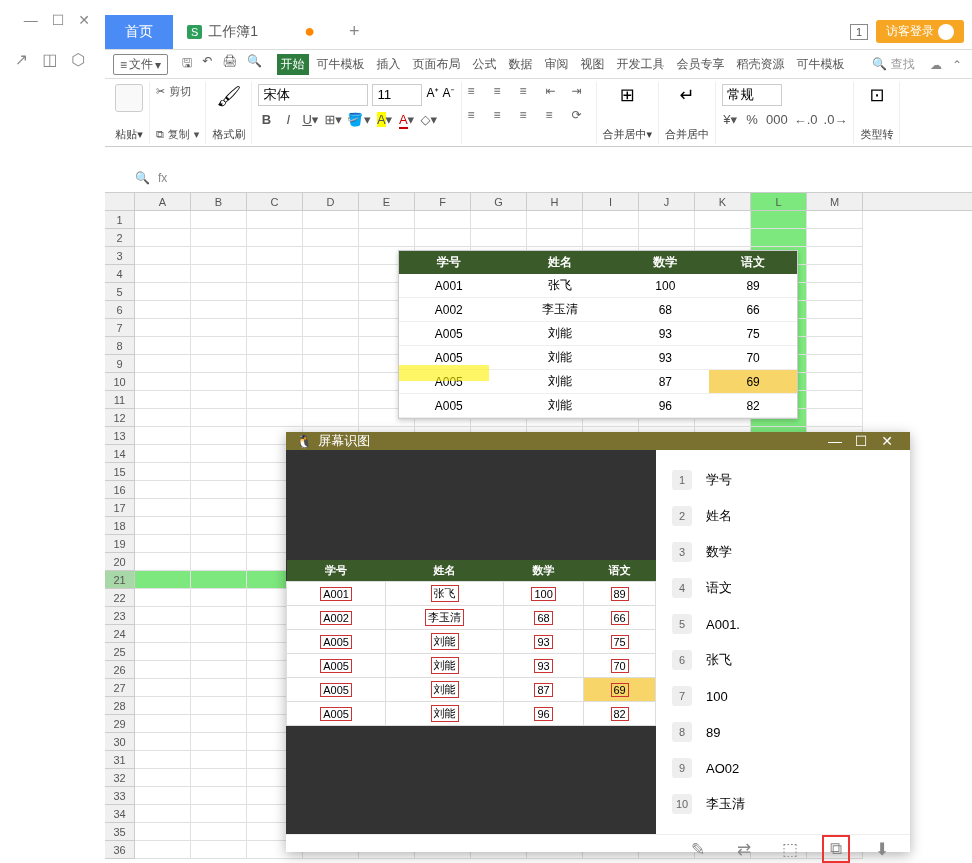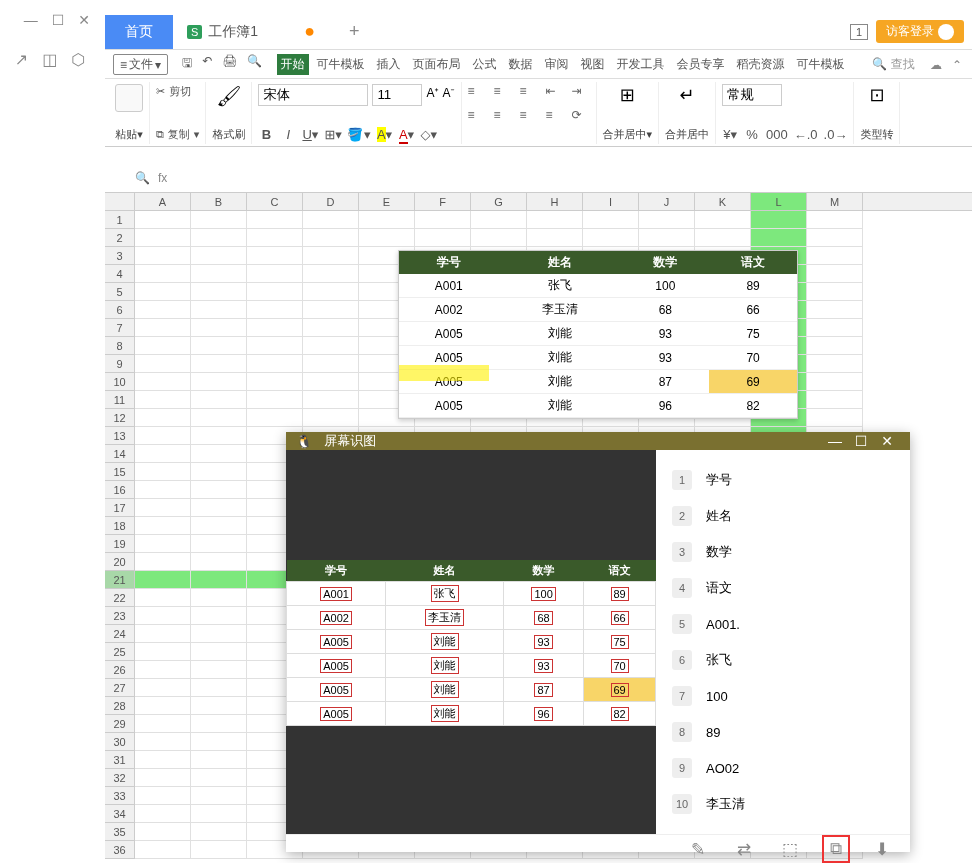--- a/index.html
+++ b/index.html
@@ -26,21 +26,21 @@
 .menu-icons { display: flex; gap: 10px; margin: 0 10px; }
 .menu-tabs { display: flex; gap: 4px; }
 .menu-tabs span { padding: 2px 4px; }
 .menu-tabs .active { background: #2e7c3e; color: #fff; }
 .search-q { margin-left: 20px; color: #999; }
 .menu-right { position: absolute; right: 10px; display: flex; gap: 10px; color: #888; }
 
 
 .ribbon { position: absolute; top: 79px; left: 105px; right: 0; height: 68px; border-bottom: 1px solid #ccc; display: flex; align-items: center; padding: 0 4px; }
 .rgroup { display: flex; flex-direction: column; align-items: center; justify-content: space-between; padding: 2px 6px; height: 62px; border-right: 1px solid #eee; }
-.rgroup-h { display: flex; align-items: center; padding: 2px 6px; height: 62px; border-right: 1px solid #eee; gap: 4px; justify-content: space-between; }
+.rgroup-h { display: flex; align-items: center; padding: 2px 6px; height: 62px; border-right: 1px solid #eee; gap: 4px; }
 .paste-icon { width: 28px; height: 28px; border: 1px solid #ccc; background: #f9f9f9; border-radius: 3px; }
 .small-label { font-size: 11px; color: #444; }
 .mini-btn { display: flex; align-items: center; gap: 4px; font-size: 11px; color: #555; }
 .font-sel { width: 110px; height: 22px; border: 1px solid #ccc; padding: 0 4px; }
 .size-sel { width: 50px; height: 22px; border: 1px solid #ccc; padding: 0 4px; }
 .font-btns { display: flex; gap: 6px; align-items: center; font-size: 13px; }
 .font-btns span { min-width: 16px; text-align: center; color: #555; }
 .align-grid { display: grid; grid-template-columns: repeat(5, 18px); grid-template-rows: repeat(2, 20px); gap: 4px 8px; }
 .align-grid span { color: #666; font-size: 12px; }
 .numfmt { width: 60px; height: 22px; border: 1px solid #ccc; padding: 0 4px; }
@@ -895,21 +895,21 @@
           </tr>
         </tbody>
     </table>
     <div class="yellow-mark" style="top:114px"></div>
   </div>
 </div>
 
 <div class="ocr-window">
   <div class="ocr-title">
     <span>🐧</span>
-    <span style="margin-left:12px">屏幕识图</span>
+    <span style="margin-left:6px">屏幕识图</span>
     <div class="spacer"></div>
     <span class="wbtn">—</span>
     <span class="wbtn">☐</span>
     <span class="wbtn">✕</span>
   </div>
   <div class="ocr-body">
     <div class="ocr-left">
       <div class="ocr-img-area">
         <div class="ocr-table">
           <table>

